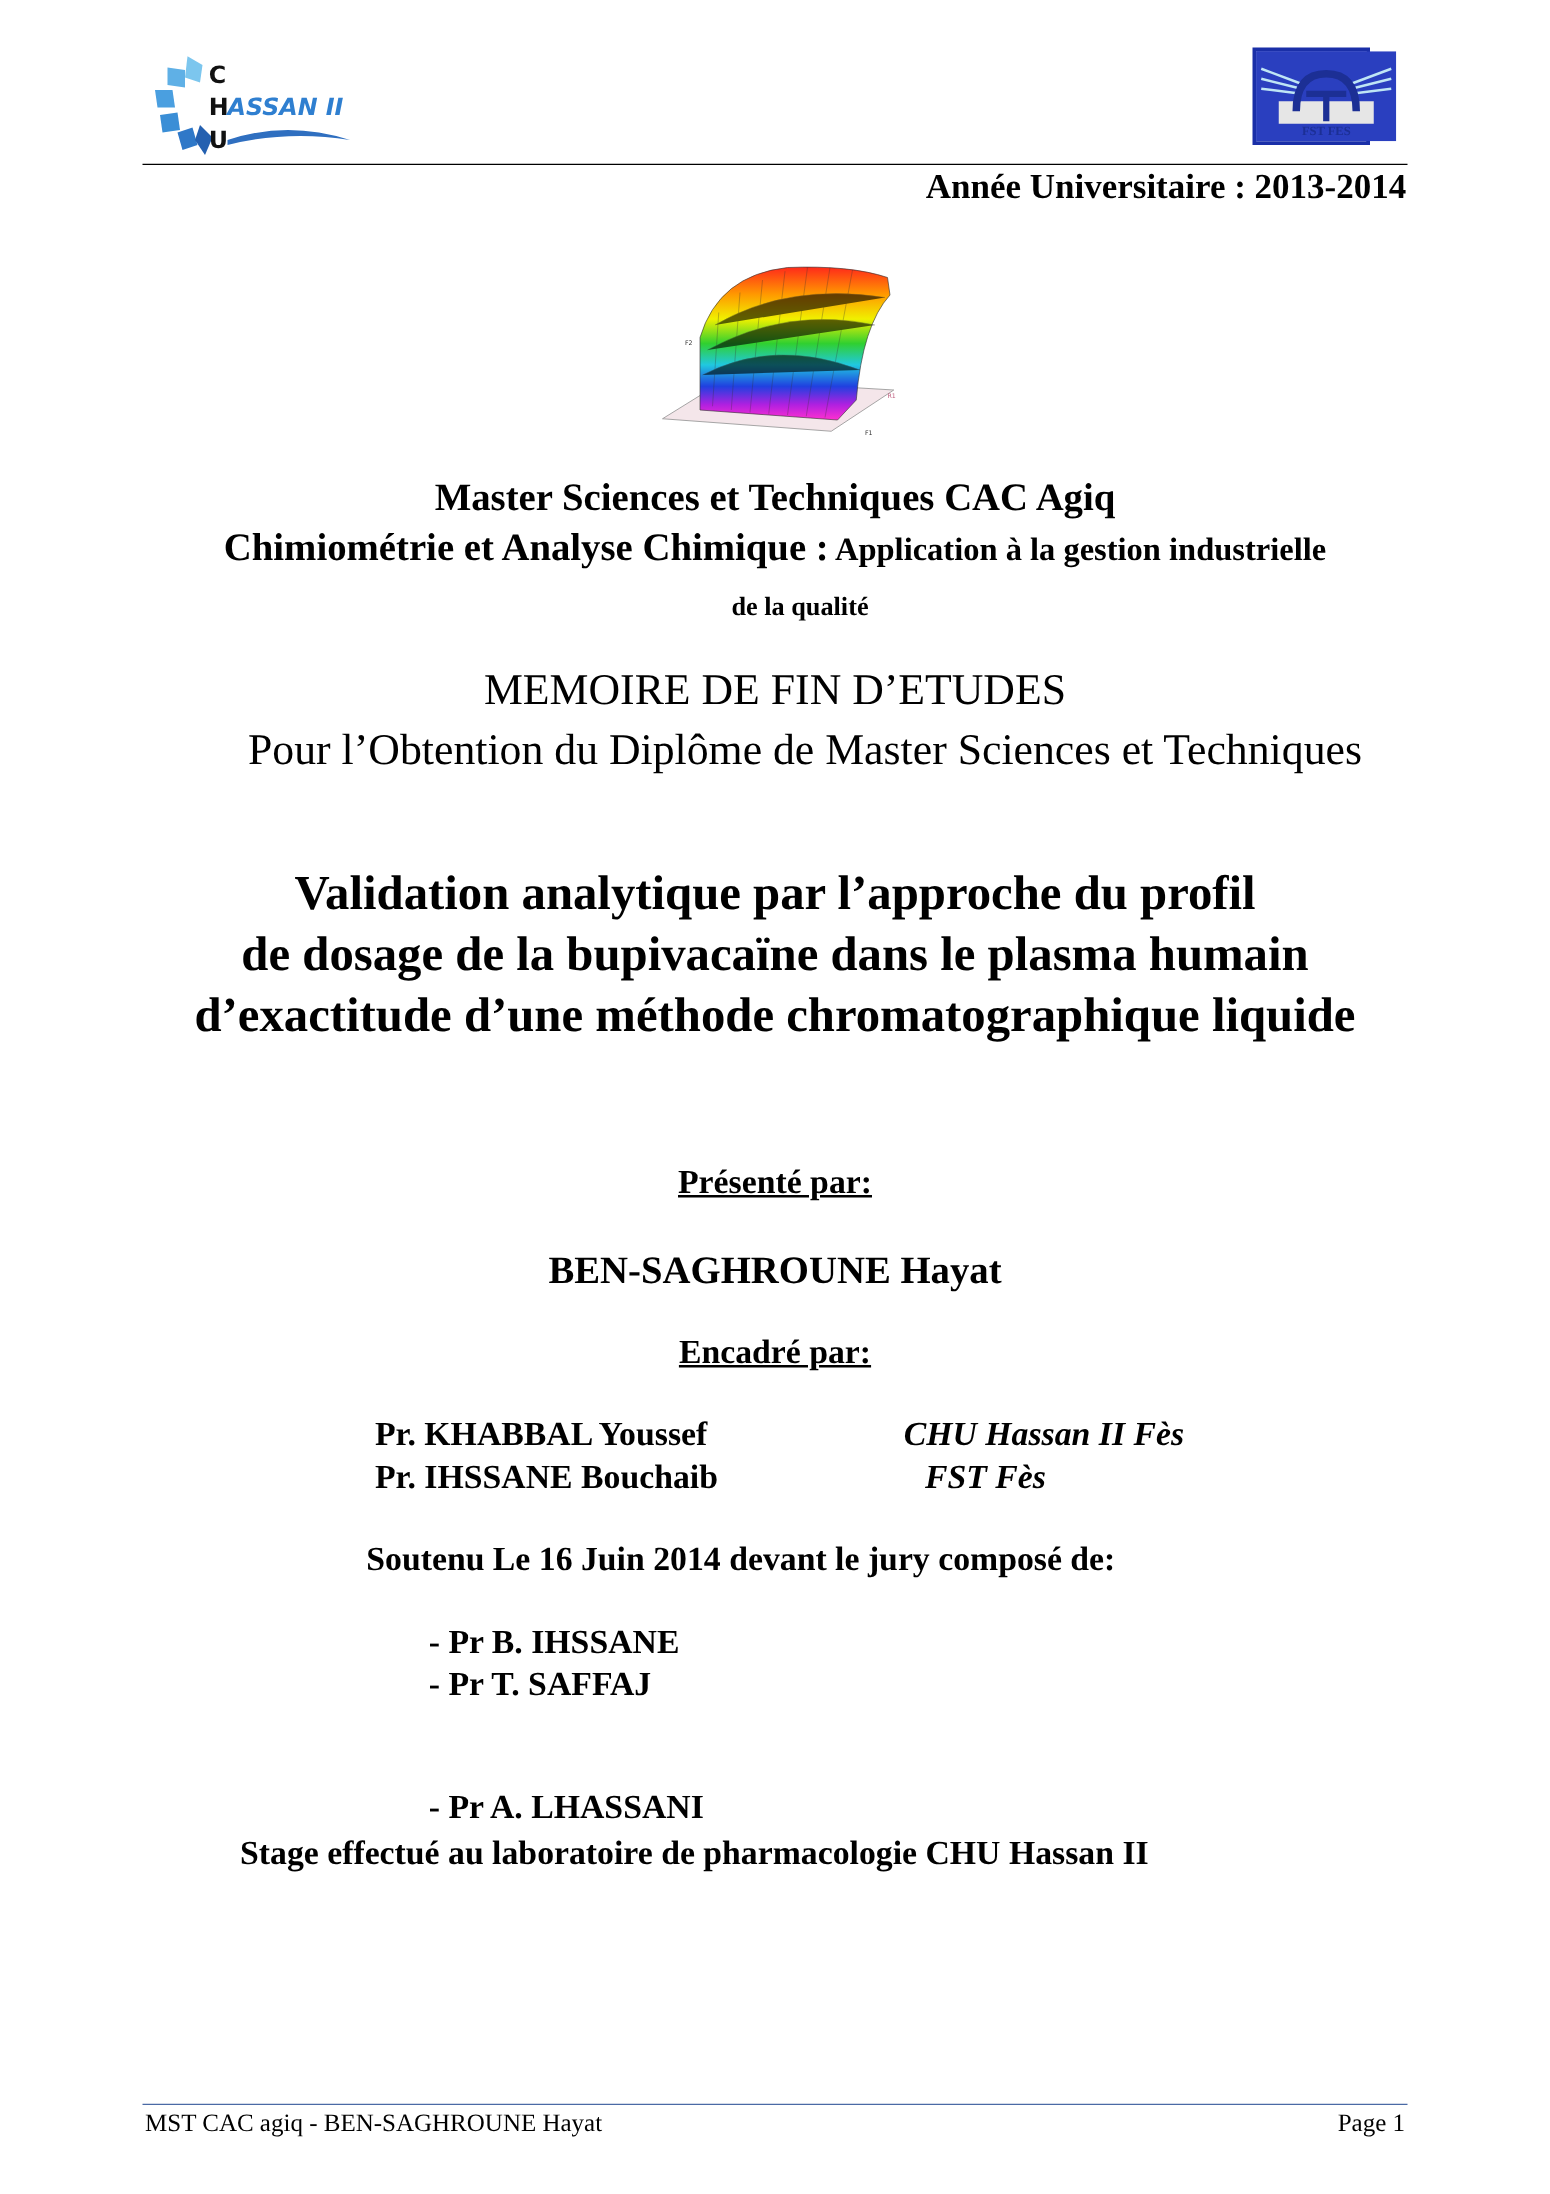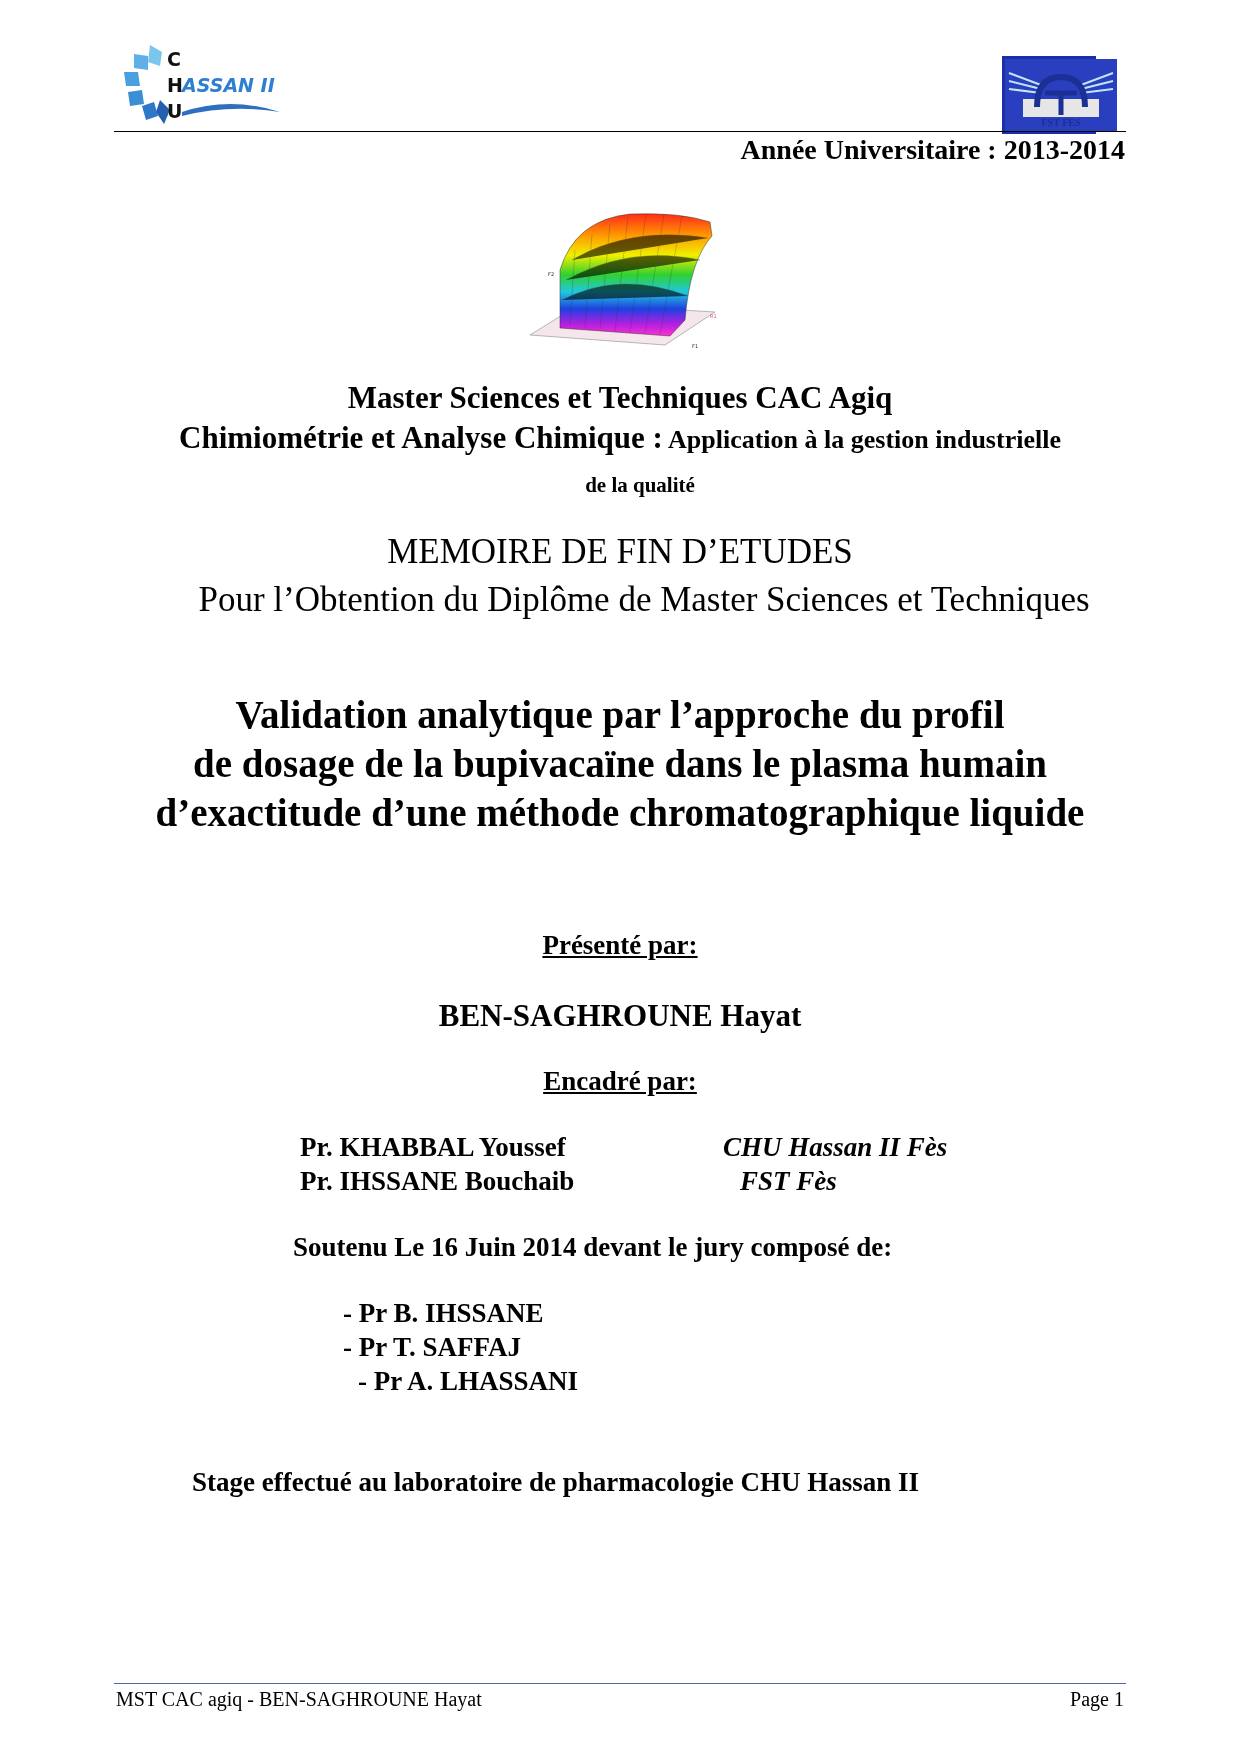--- a/index.html
+++ b/index.html
@@ -5,21 +5,21 @@
   html, body { margin: 0; padding: 0; background: #fff; }
   body { width: 1240px; height: 1755px; position: relative; overflow: hidden;
          font-family: "Liberation Serif", "DejaVu Serif", serif; color: #000; }
   .abs { position: absolute; }
   .center { left: 0; width: 1240px; text-align: center; }
   .bold { font-weight: bold; }
   .u { text-decoration: underline; }
 
   
   #chu-logo { left: 120px; top: 40px; width: 170px; height: 90px; }
-  #fst-logo { left: 1002px; top: 56px; width: 94px; height: 78px; border: 3px solid #1a2fa8; box-sizing: border-box;
+  #fst-logo { left: 1002px; top: 38px; width: 94px; height: 78px; border: 3px solid #1a2fa8; box-sizing: border-box;
               background: linear-gradient(#2a3fbf, #2a3fbf) padding-box; }
   #header-rule { left: 114px; top: 131px; width: 1012px; height: 1px; background: #000; }
   #year { right: 115px; top: 134px; font-size: 28px; }
 
   #surface { left: 520px; top: 200px; width: 200px; height: 150px; }
 
   #master-line1 { top: 380px; font-size: 31px; }
   #master-line2 { top: 420px; font-size: 31px; }
   #master-line2 .small { font-size: 26px; }
   #master-line3 { top: 473px; font-size: 21px; margin-left: 20px; }
@@ -37,21 +37,21 @@
   .sup-aff { font-size: 27px; font-style: italic; }
   #sup1-name { top: 1132px; }
   #sup1-aff { left: 723px; top: 1132px; }
   #sup2-name { top: 1166px; }
   #sup2-aff { left: 740px; top: 1166px; }
 
   #soutenu { left: 293px; top: 1232px; font-size: 27px; }
   .jury { left: 343px; font-size: 27px; }
   #jury1 { top: 1298px; }
   #jury2 { top: 1332px; }
-  #jury3 { top: 1366px; margin-left: 15px; }
+  #jury3 { top: 1430px; }
 
   #stage { left: 192px; top: 1467px; font-size: 27px; }
 
   #footer-rule { left: 114px; top: 1683px; width: 1012px; height: 1px; background: #4a6aa5; }
   #footer-left { left: 116px; top: 1688px; font-size: 20px; }
   #footer-right { right: 116px; top: 1688px; font-size: 20px; }
 </style>
 </head>
 <body>
 

